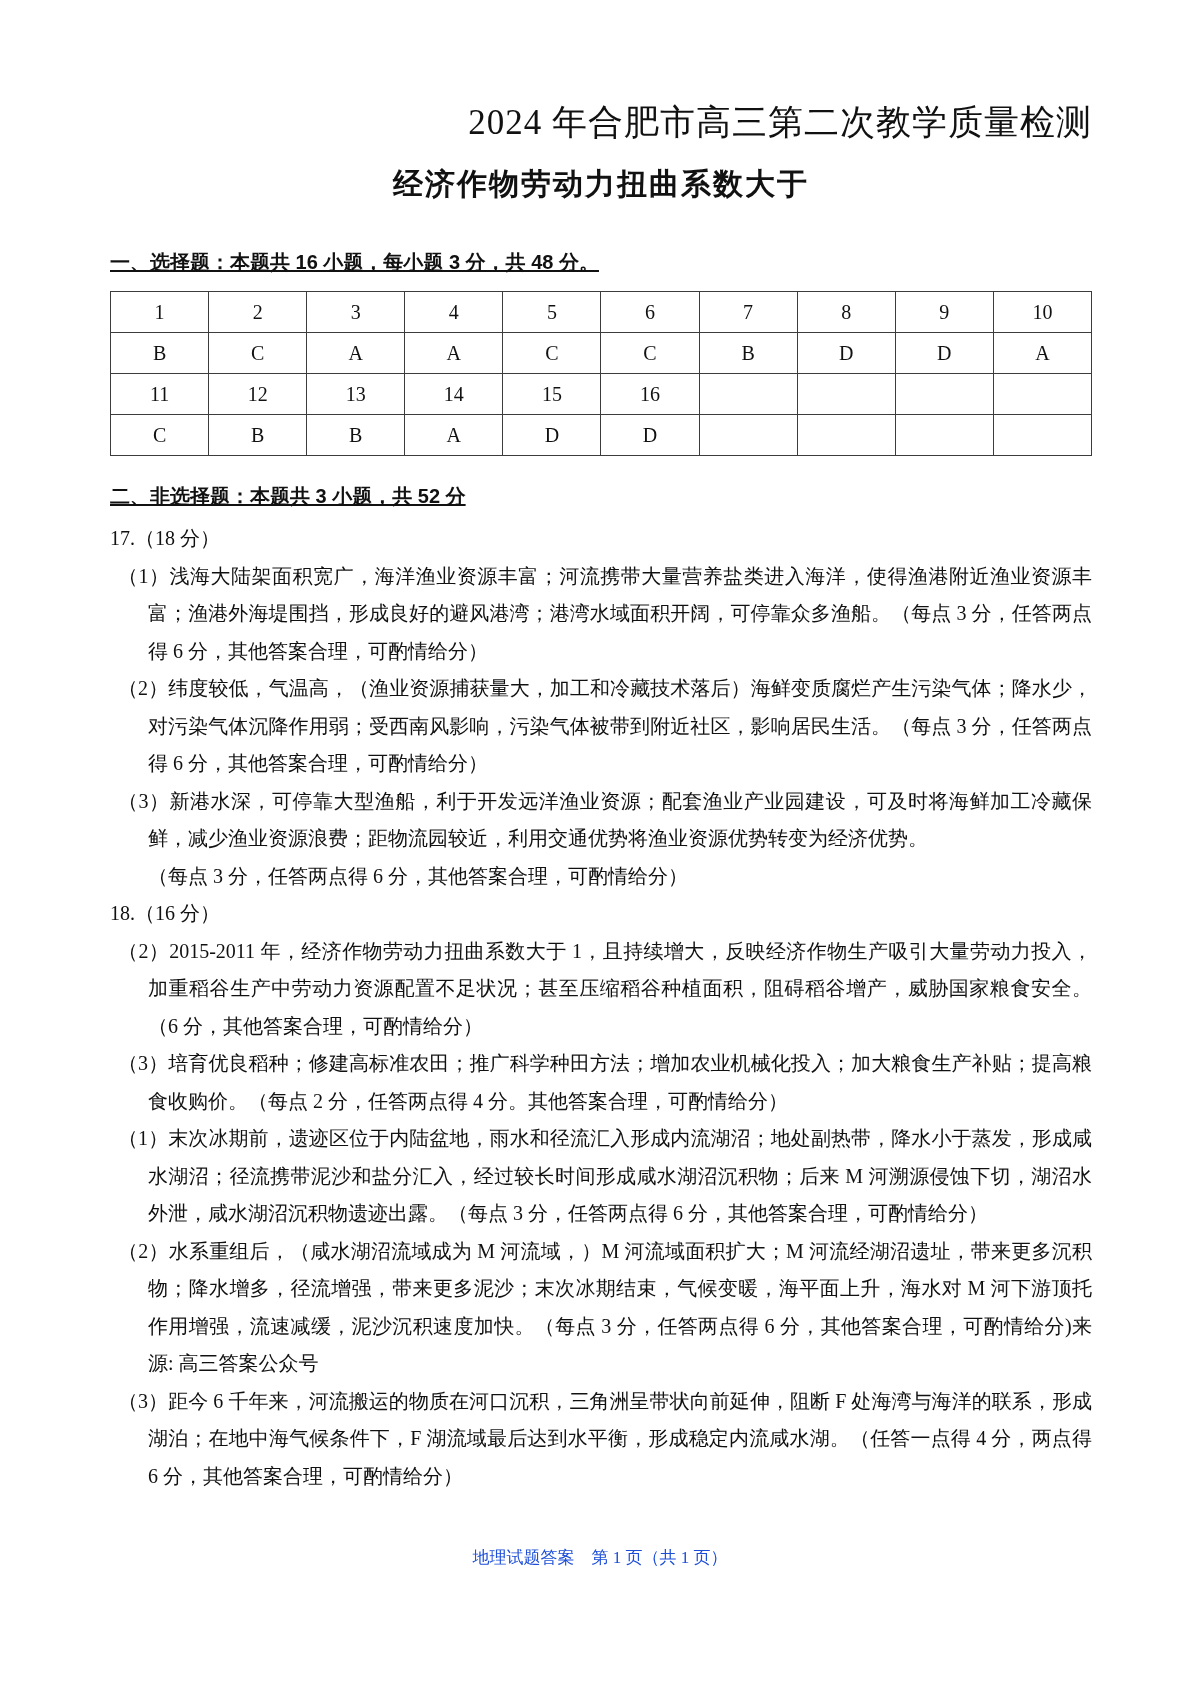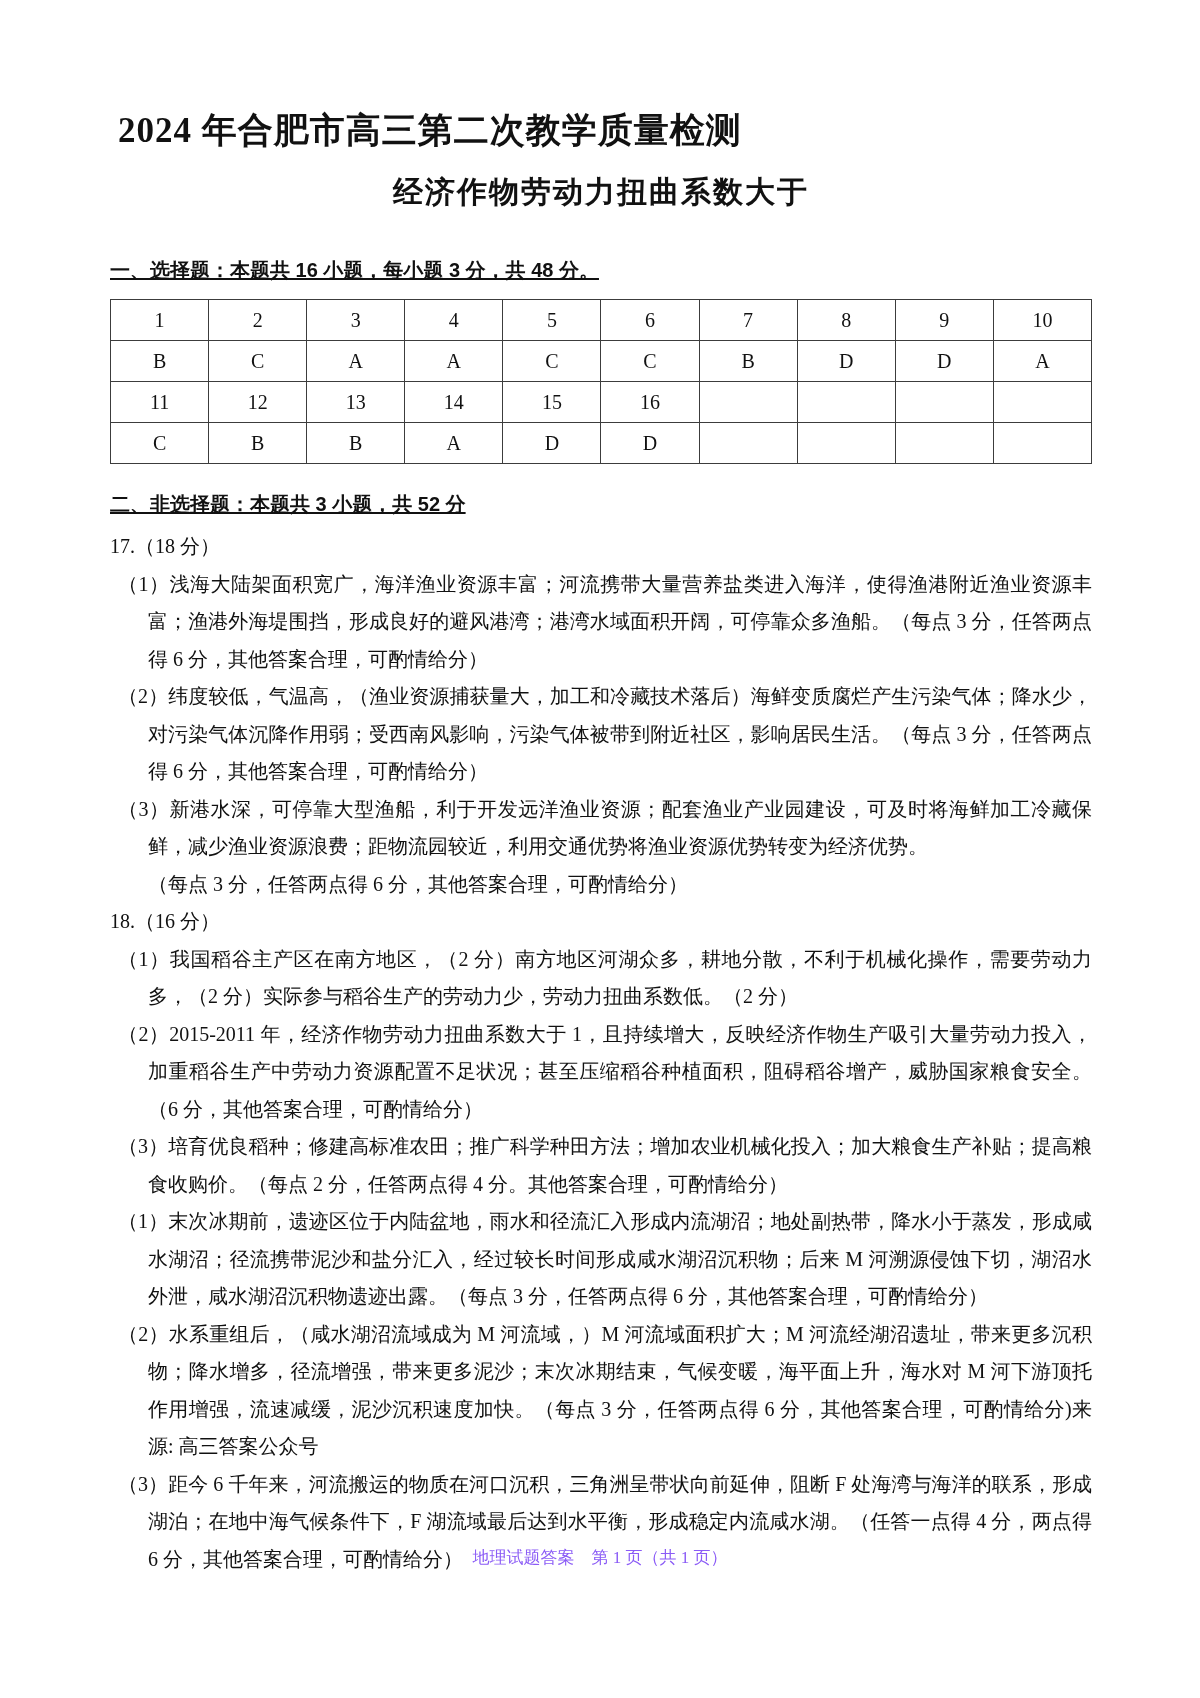--- a/index.html
+++ b/index.html
@@ -10,24 +10,24 @@
     font-family: "Liberation Serif", "DejaVu Serif", serif;
     overflow: hidden;
   }
   .page {
     box-sizing: border-box;
     width: 1200px; height: 1698px;
     padding: 100px 108px 0 110px;
     position: relative;
   }
   .title {
-    margin: 8px;
-    text-align: left;
+    margin: 0;
+    text-align: right;
     font-size: 35px;
-    font-weight: bold;
+    font-weight: normal;
     letter-spacing: 1px;
     line-height: 46px;
     font-family: "Liberation Serif", "DejaVu Serif", serif;
   }
   .subtitle {
     margin: 18px 0 0 0;
     text-align: center;
     font-size: 30px;
     font-weight: bold;
     letter-spacing: 2px;
@@ -74,21 +74,21 @@
     text-align: justify;
     white-space: pre-wrap;
   }
   .footer {
     position: absolute;
     top: 1546px;
     left: 0;
     width: 1200px;
     text-align: center;
     font-size: 17px;
-    color: #8b5cf6;
+    color: #1d4ed8;
   }
 </style>
 </head>
 <body>
 
 <div class="page">
 
   <h1 class="title">2024 年合肥市高三第二次教学质量检测</h1>
 
   <h2 class="subtitle">经济作物劳动力扭曲系数大于</h2>
@@ -153,21 +153,20 @@
   <div class="questions">
       <div class="question">
         <div class="q-number">17.（18 分）</div>
         <div class="q-part">（1）浅海大陆架面积宽广，海洋渔业资源丰富；河流携带大量营养盐类进入海洋，使得渔港附近渔业资源丰富；渔港外海堤围挡，形成良好的避风港湾；港湾水域面积开阔，可停靠众多渔船。（每点 3 分，任答两点得 6 分，其他答案合理，可酌情给分）</div>
         <div class="q-part">（2）纬度较低，气温高，（渔业资源捕获量大，加工和冷藏技术落后）海鲜变质腐烂产生污染气体；降水少，对污染气体沉降作用弱；受西南风影响，污染气体被带到附近社区，影响居民生活。（每点 3 分，任答两点得 6 分，其他答案合理，可酌情给分）</div>
         <div class="q-part">（3）新港水深，可停靠大型渔船，利于开发远洋渔业资源；配套渔业产业园建设，可及时将海鲜加工冷藏保鲜，减少渔业资源浪费；距物流园较近，利用交通优势将渔业资源优势转变为经济优势。
 （每点 3 分，任答两点得 6 分，其他答案合理，可酌情给分）</div>
       </div>
       <div class="question">
         <div class="q-number">18.（16 分）</div>
-        <div class="q-part">（1）我国稻谷主产区在南方地区，（2 分）南方地区河湖众多，耕地分散，不利于机械化操作，需要劳动力多，（2 分）实际参与稻谷生产的劳动力少，劳动力扭曲系数低。（2 分）</div>
         <div class="q-part">（2）2015-2011 年，经济作物劳动力扭曲系数大于 1，且持续增大，反映经济作物生产吸引大量劳动力投入，加重稻谷生产中劳动力资源配置不足状况；甚至压缩稻谷种植面积，阻碍稻谷增产，威胁国家粮食安全。（6 分，其他答案合理，可酌情给分）</div>
         <div class="q-part">（3）培育优良稻种；修建高标准农田；推广科学种田方法；增加农业机械化投入；加大粮食生产补贴；提高粮食收购价。（每点 2 分，任答两点得 4 分。其他答案合理，可酌情给分）</div>
       </div>
       <div class="question">
         <div class="q-part">（1）末次冰期前，遗迹区位于内陆盆地，雨水和径流汇入形成内流湖沼；地处副热带，降水小于蒸发，形成咸水湖沼；径流携带泥沙和盐分汇入，经过较长时间形成咸水湖沼沉积物；后来 M 河溯源侵蚀下切，湖沼水外泄，咸水湖沼沉积物遗迹出露。（每点 3 分，任答两点得 6 分，其他答案合理，可酌情给分）</div>
         <div class="q-part">（2）水系重组后，（咸水湖沼流域成为 M 河流域，）M 河流域面积扩大；M 河流经湖沼遗址，带来更多沉积物；降水增多，径流增强，带来更多泥沙；末次冰期结束，气候变暖，海平面上升，海水对 M 河下游顶托作用增强，流速减缓，泥沙沉积速度加快。（每点 3 分，任答两点得 6 分，其他答案合理，可酌情给分)来源: 高三答案公众号</div>
         <div class="q-part">（3）距今 6 千年来，河流搬运的物质在河口沉积，三角洲呈带状向前延伸，阻断 F 处海湾与海洋的联系，形成湖泊；在地中海气候条件下，F 湖流域最后达到水平衡，形成稳定内流咸水湖。（任答一点得 4 分，两点得 6 分，其他答案合理，可酌情给分）</div>
       </div>
     </div>
 

